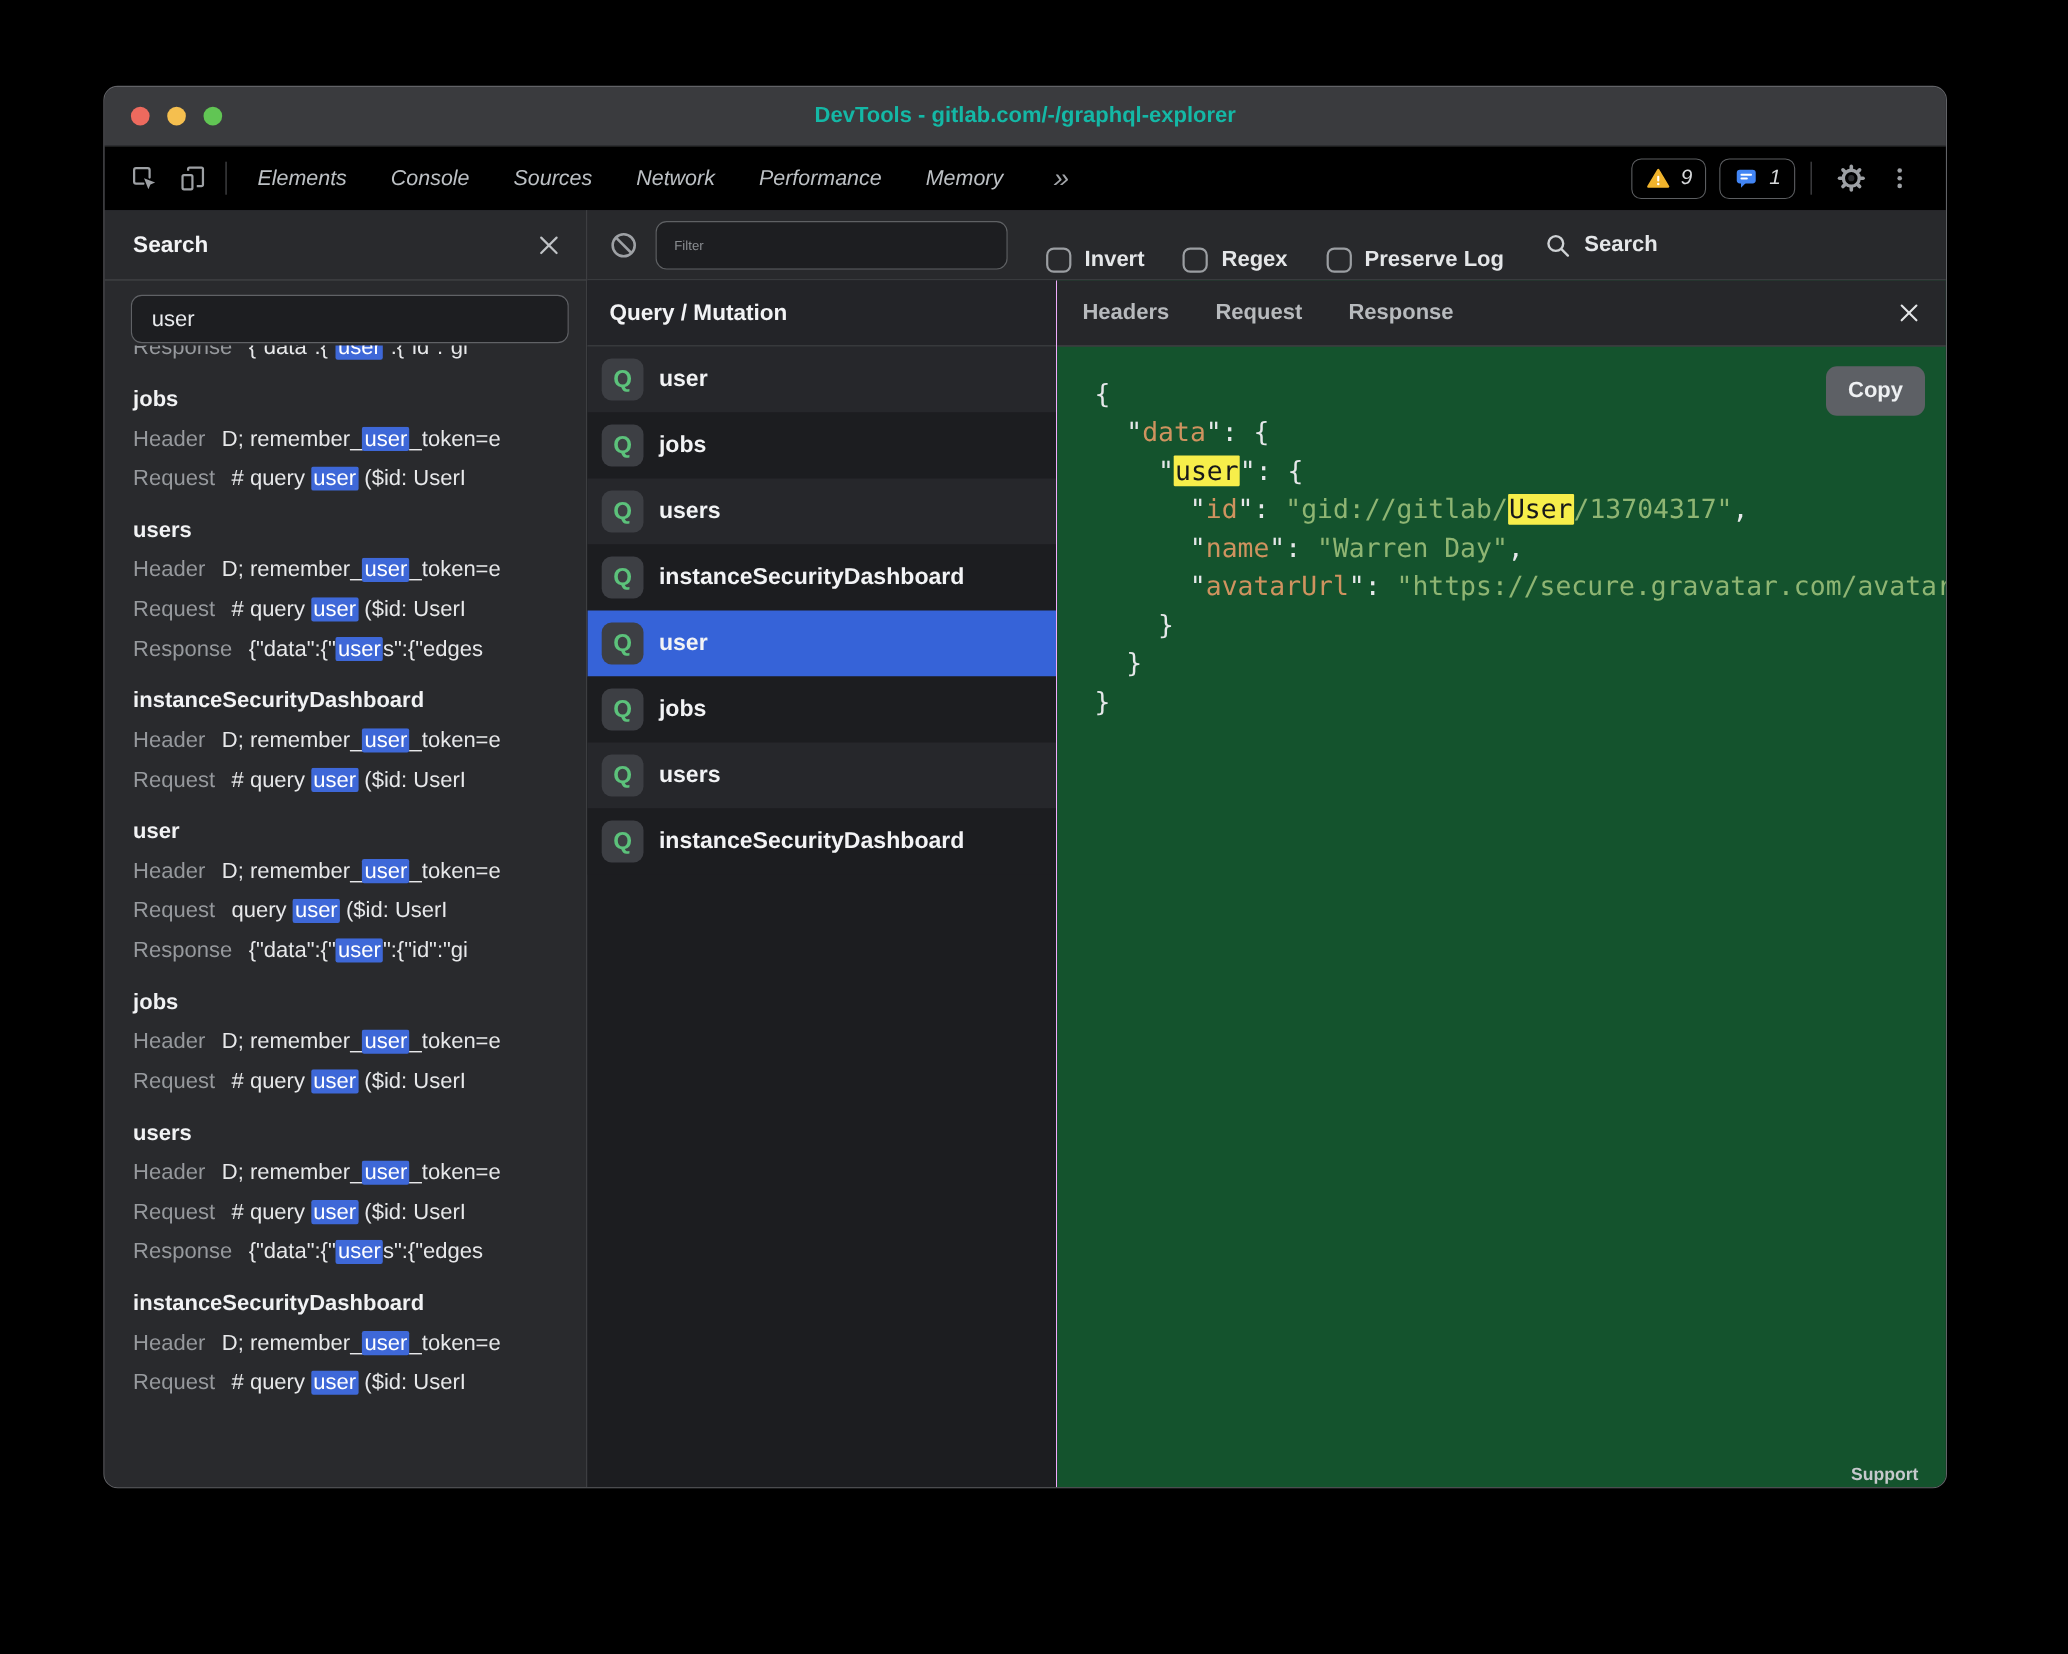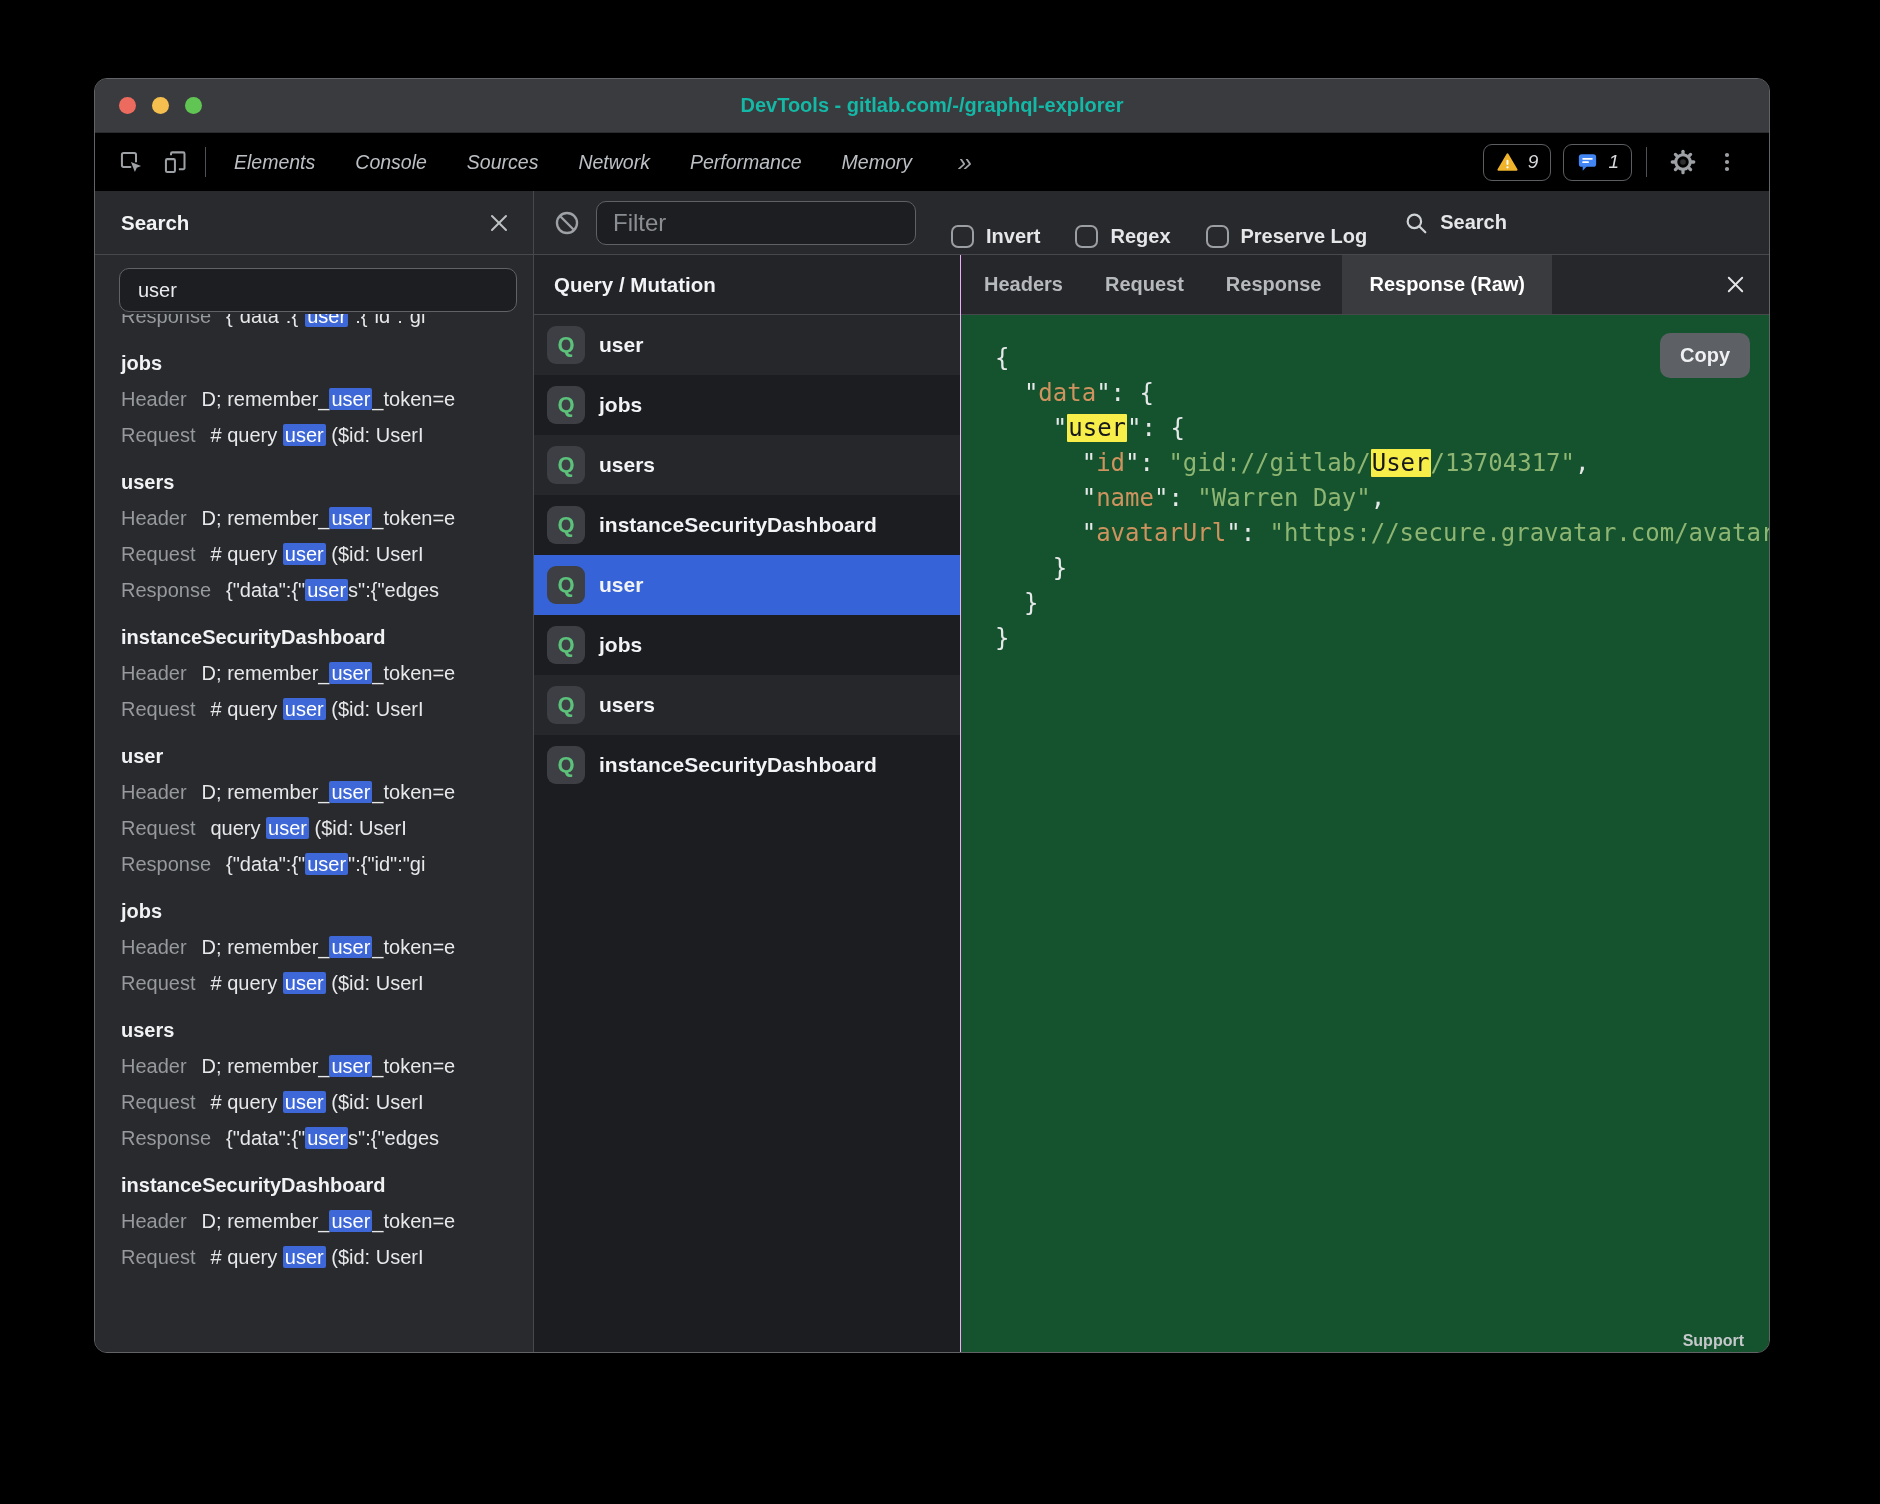--- a/index.html
+++ b/index.html
@@ -49,21 +49,21 @@
   .rline.clipped { margin-top:-15px; }
   .rlabel { color:#96999d; flex:none; }
   .rval { color:#e7e8ea; }
   .hl { background:#3e68d8; color:#fff; border-radius:2px; padding:0 2px; }
 
   
   .right-wrap { flex:1; display:flex; flex-direction:column; min-width:0; }
   .toolbar { height:64px; flex:none; background:#28292c; border-bottom:1px solid #47484b;
     display:flex; align-items:center; padding:0 16px; }
   .filter-input { width:320px; height:44px; margin-left:12px; border:1px solid #5f6164;
-    border-radius:10px; background:#1d1e21; color:#e8eaed; font-size:24px; padding:0 16px;
+    border-radius:10px; background:#1d1e21; color:#e8eaed; font-size:12px; padding:0 16px;
     outline:none; font-family:"Liberation Sans", sans-serif; }
   .filter-input::placeholder { color:#8a8d91; }
   .chk { display:flex; align-items:center; gap:12px; margin-left:35px; cursor:default;margin-top:27px; }
   .chk .box { width:23px; height:23px; border:2px solid #9b9ea2; border-radius:7px; background:transparent; flex:none; }
   .chk .lbl, .searchctl .lbl { font-size:20px; font-weight:600; color:#e4e6e8; white-space:nowrap; }
   .searchctl { display:flex; align-items:center; gap:11px; margin-left:36px; }
 
   .panes { flex:1; display:flex; min-height:0; }
 
   
@@ -358,21 +358,20 @@
             </div>
         </div>
 
         <div class="pane-right">
           <div class="right-tabs">
             <span class="tabs" style="display:flex">
                 <div class="dtab">Headers</div>
                 <div class="dtab">Request</div>
                 <div class="dtab">Response</div>
               </span>
-            <div class="dtab selected">Response (Raw)</div>
             <span class="x-wrap">
               <svg width="23" height="23" viewBox="0 0 24 24" stroke="#e3e5e7" stroke-width="2" stroke-linecap="round">
                 <path d="M5 5 L19 19"></path>
                   <path d="M19 5 L5 19"></path>
               </svg>
             </span>
           </div>
           <div class="right-body">
             <button class="copy-btn">Copy</button>
             <div class="json">

